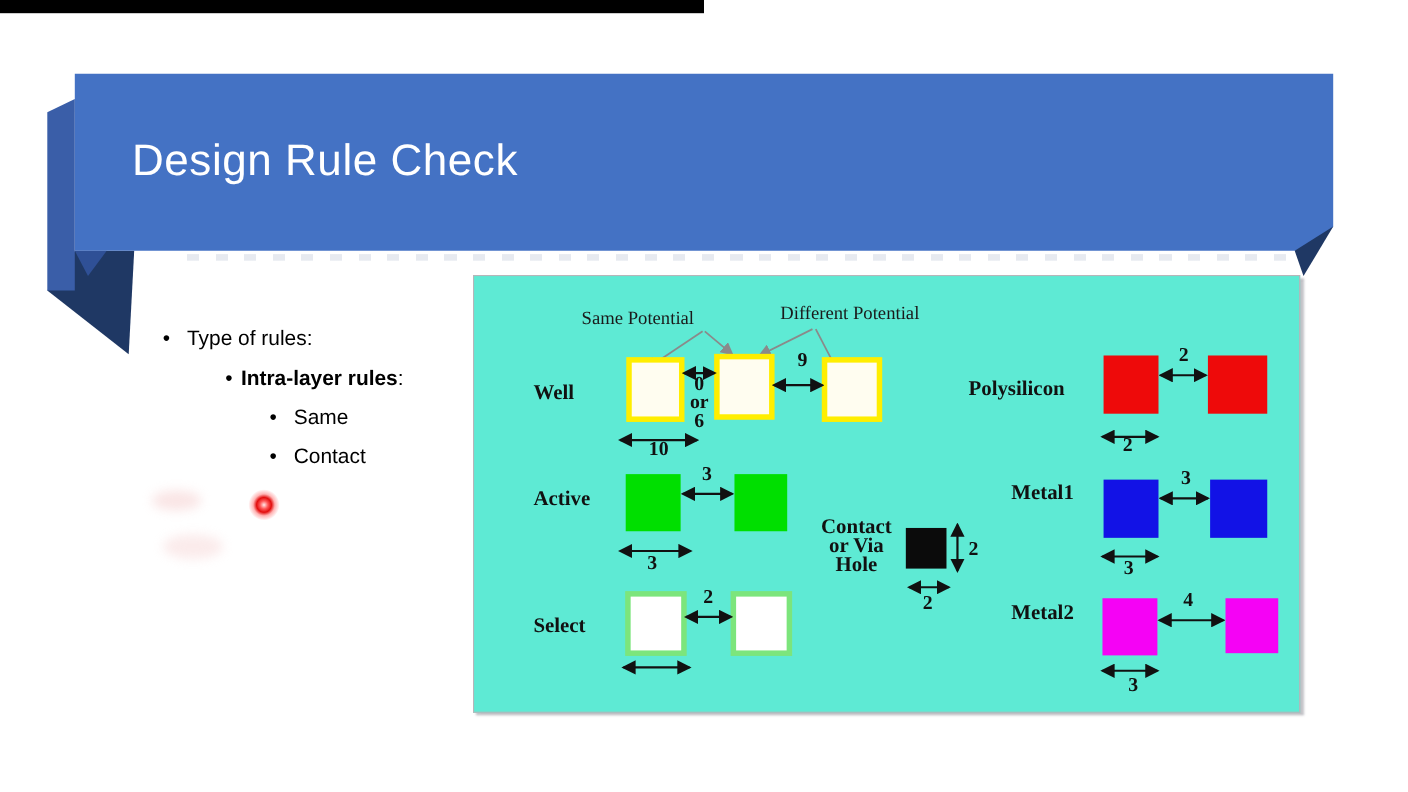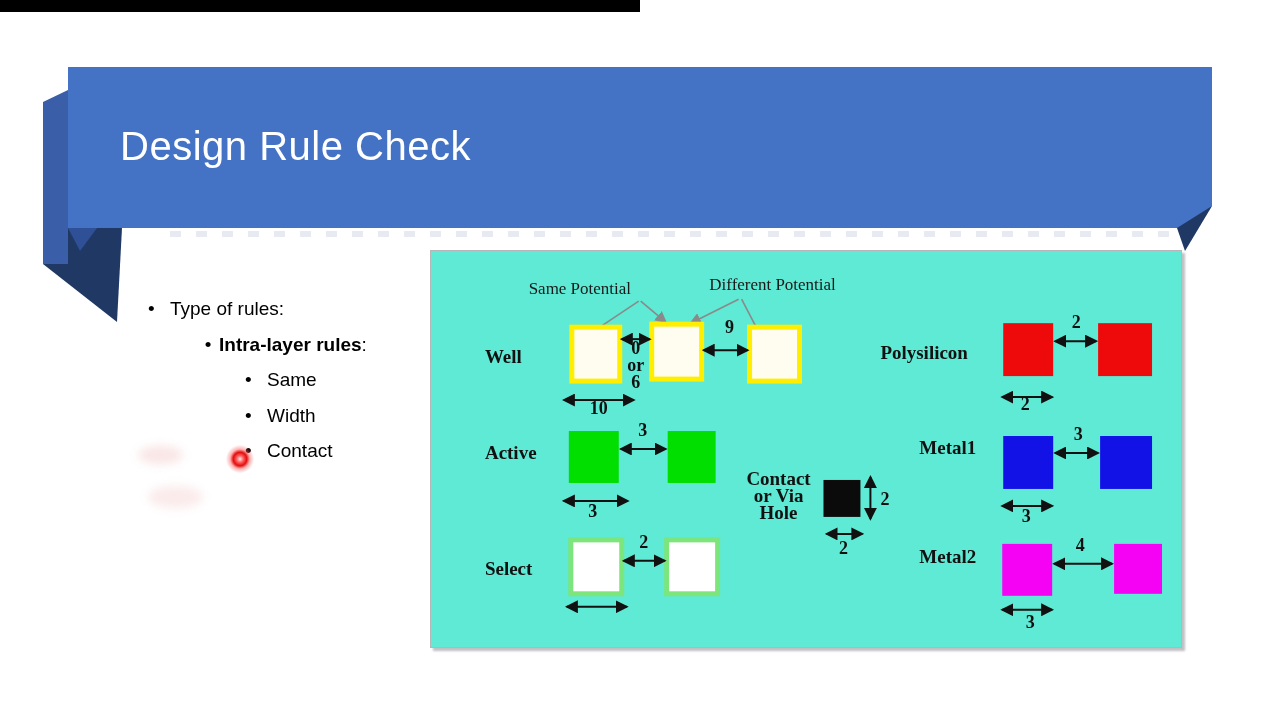--- a/index.html
+++ b/index.html
@@ -54,23 +54,20 @@
 
   <div class="bullets">
     <div class="brow lvl1">
       <span class="dot">•</span><span>Type of rules:</span>
     </div>
     <div class="brow lvl2">
       <span class="dot">•</span><b>Intra-layer rules</b><span>:</span>
     </div>
     <div class="brow lvl3">
       <span class="dot">•</span><span>Same</span>
-    </div>
-    <div class="brow lvl3">
-      <span class="dot">•</span><span>Width</span>
     </div>
     <div class="brow lvl3">
       <span class="dot">•</span><span>Contact</span>
     </div>
   </div>
 
   <div class="trail trail1"></div>
   <div class="trail trail2"></div>
   <div class="laser"></div>
 

